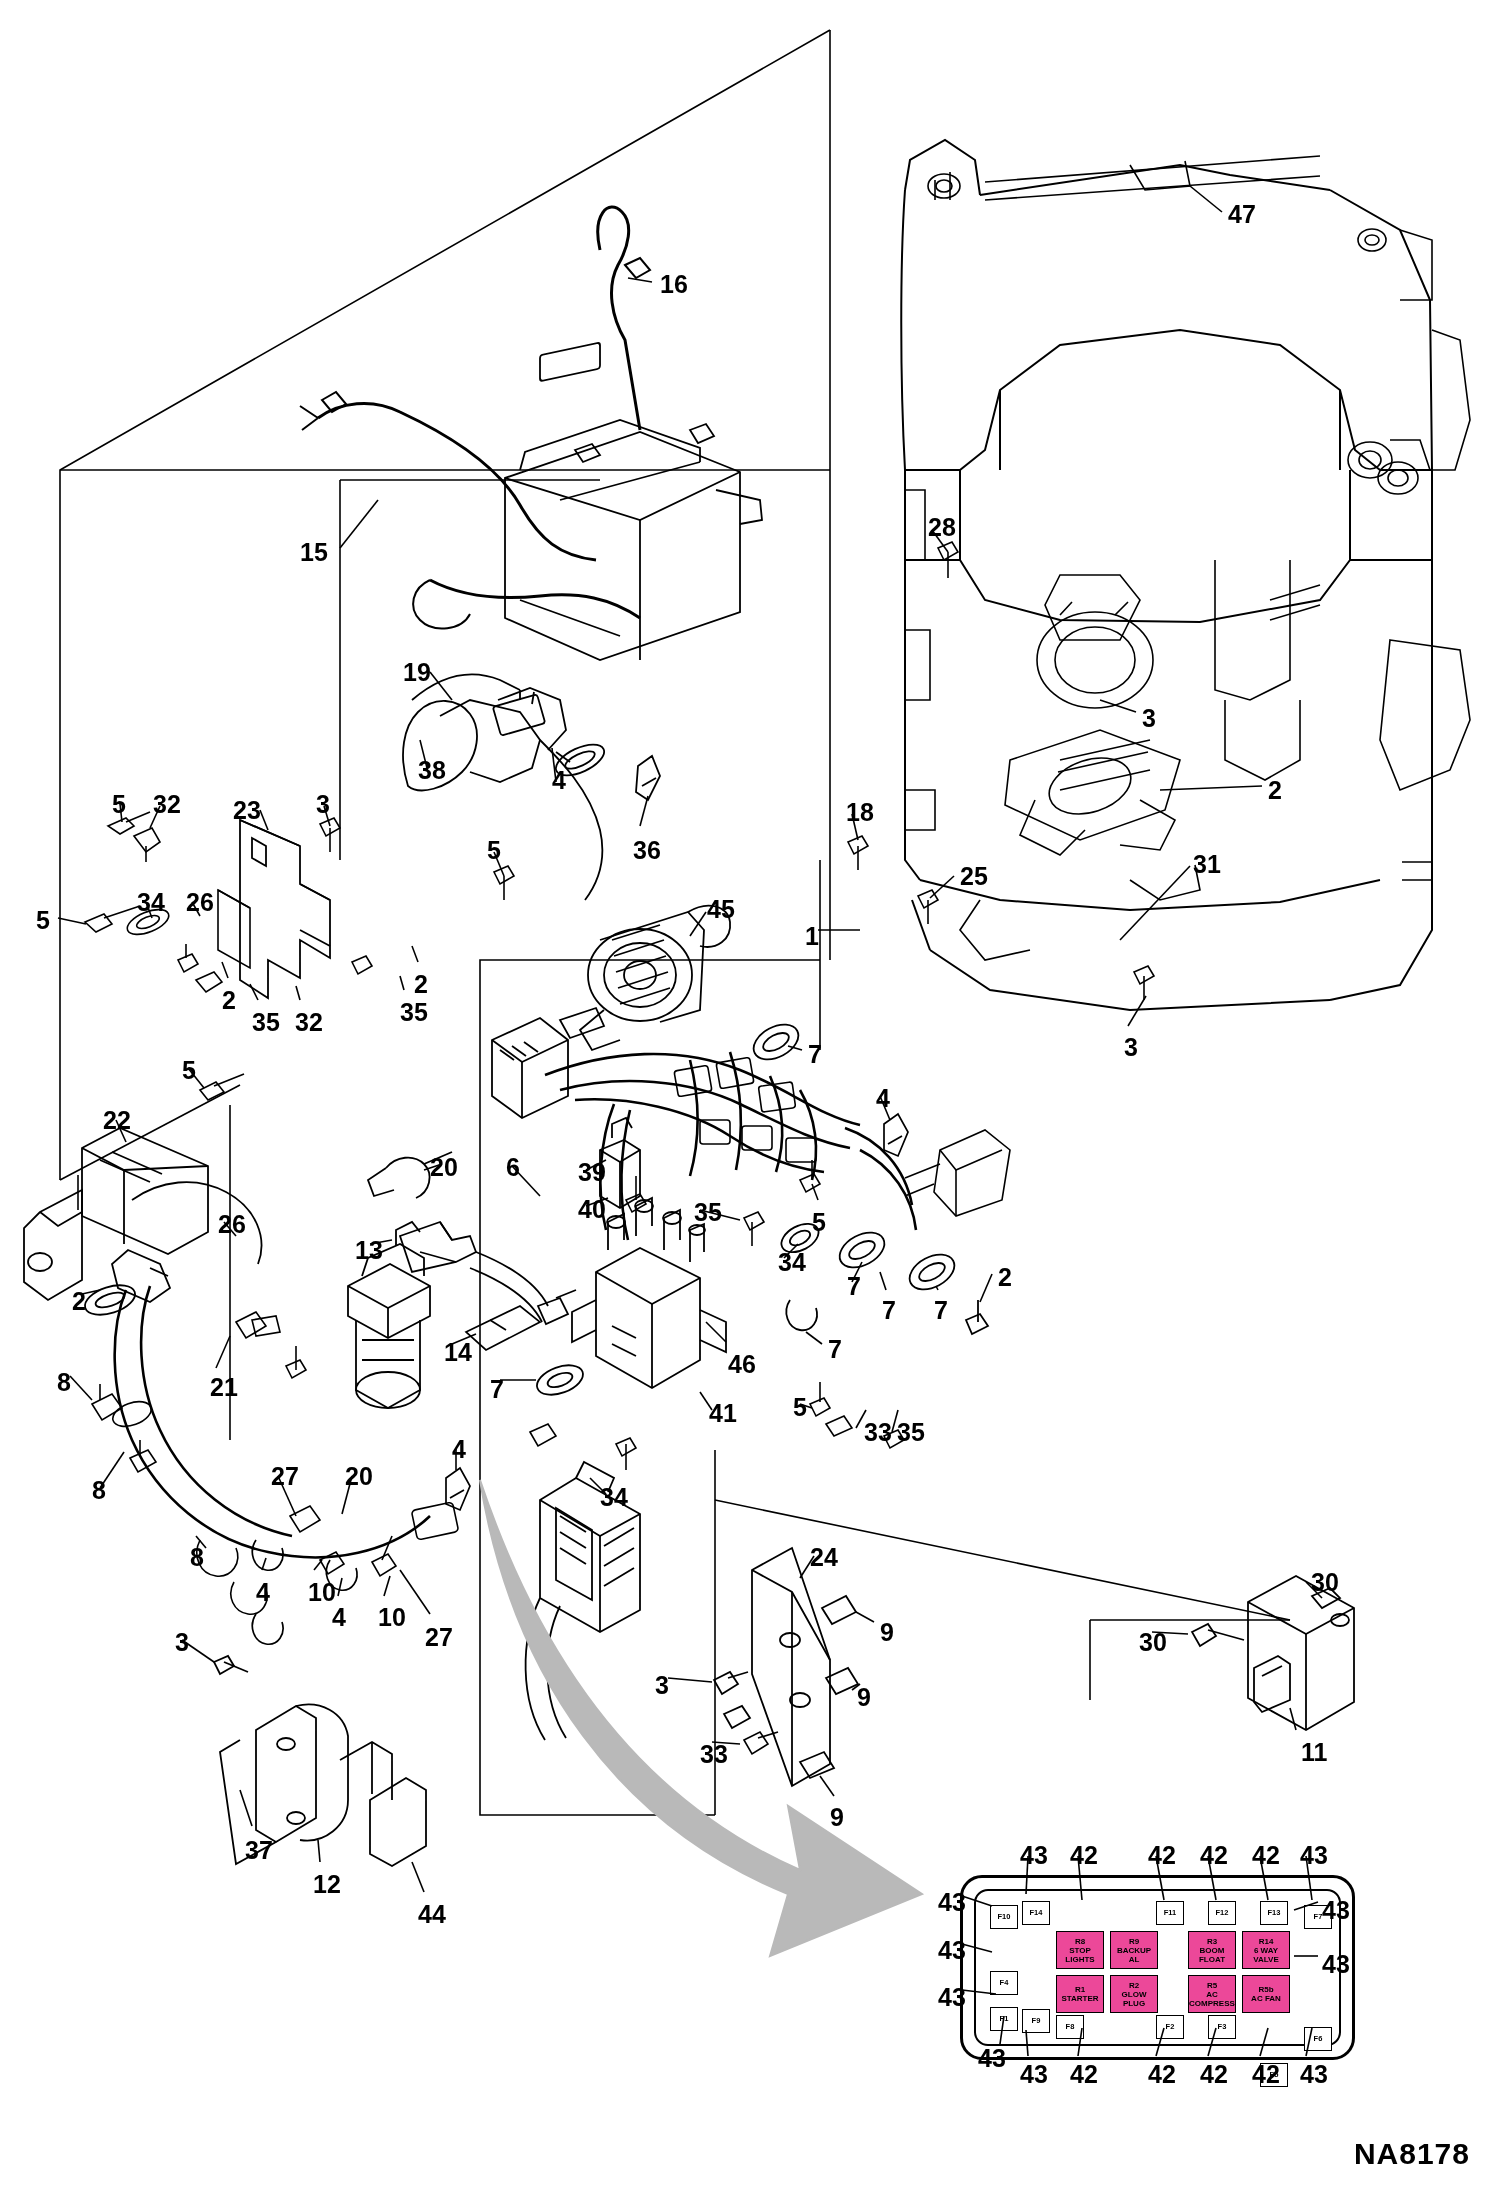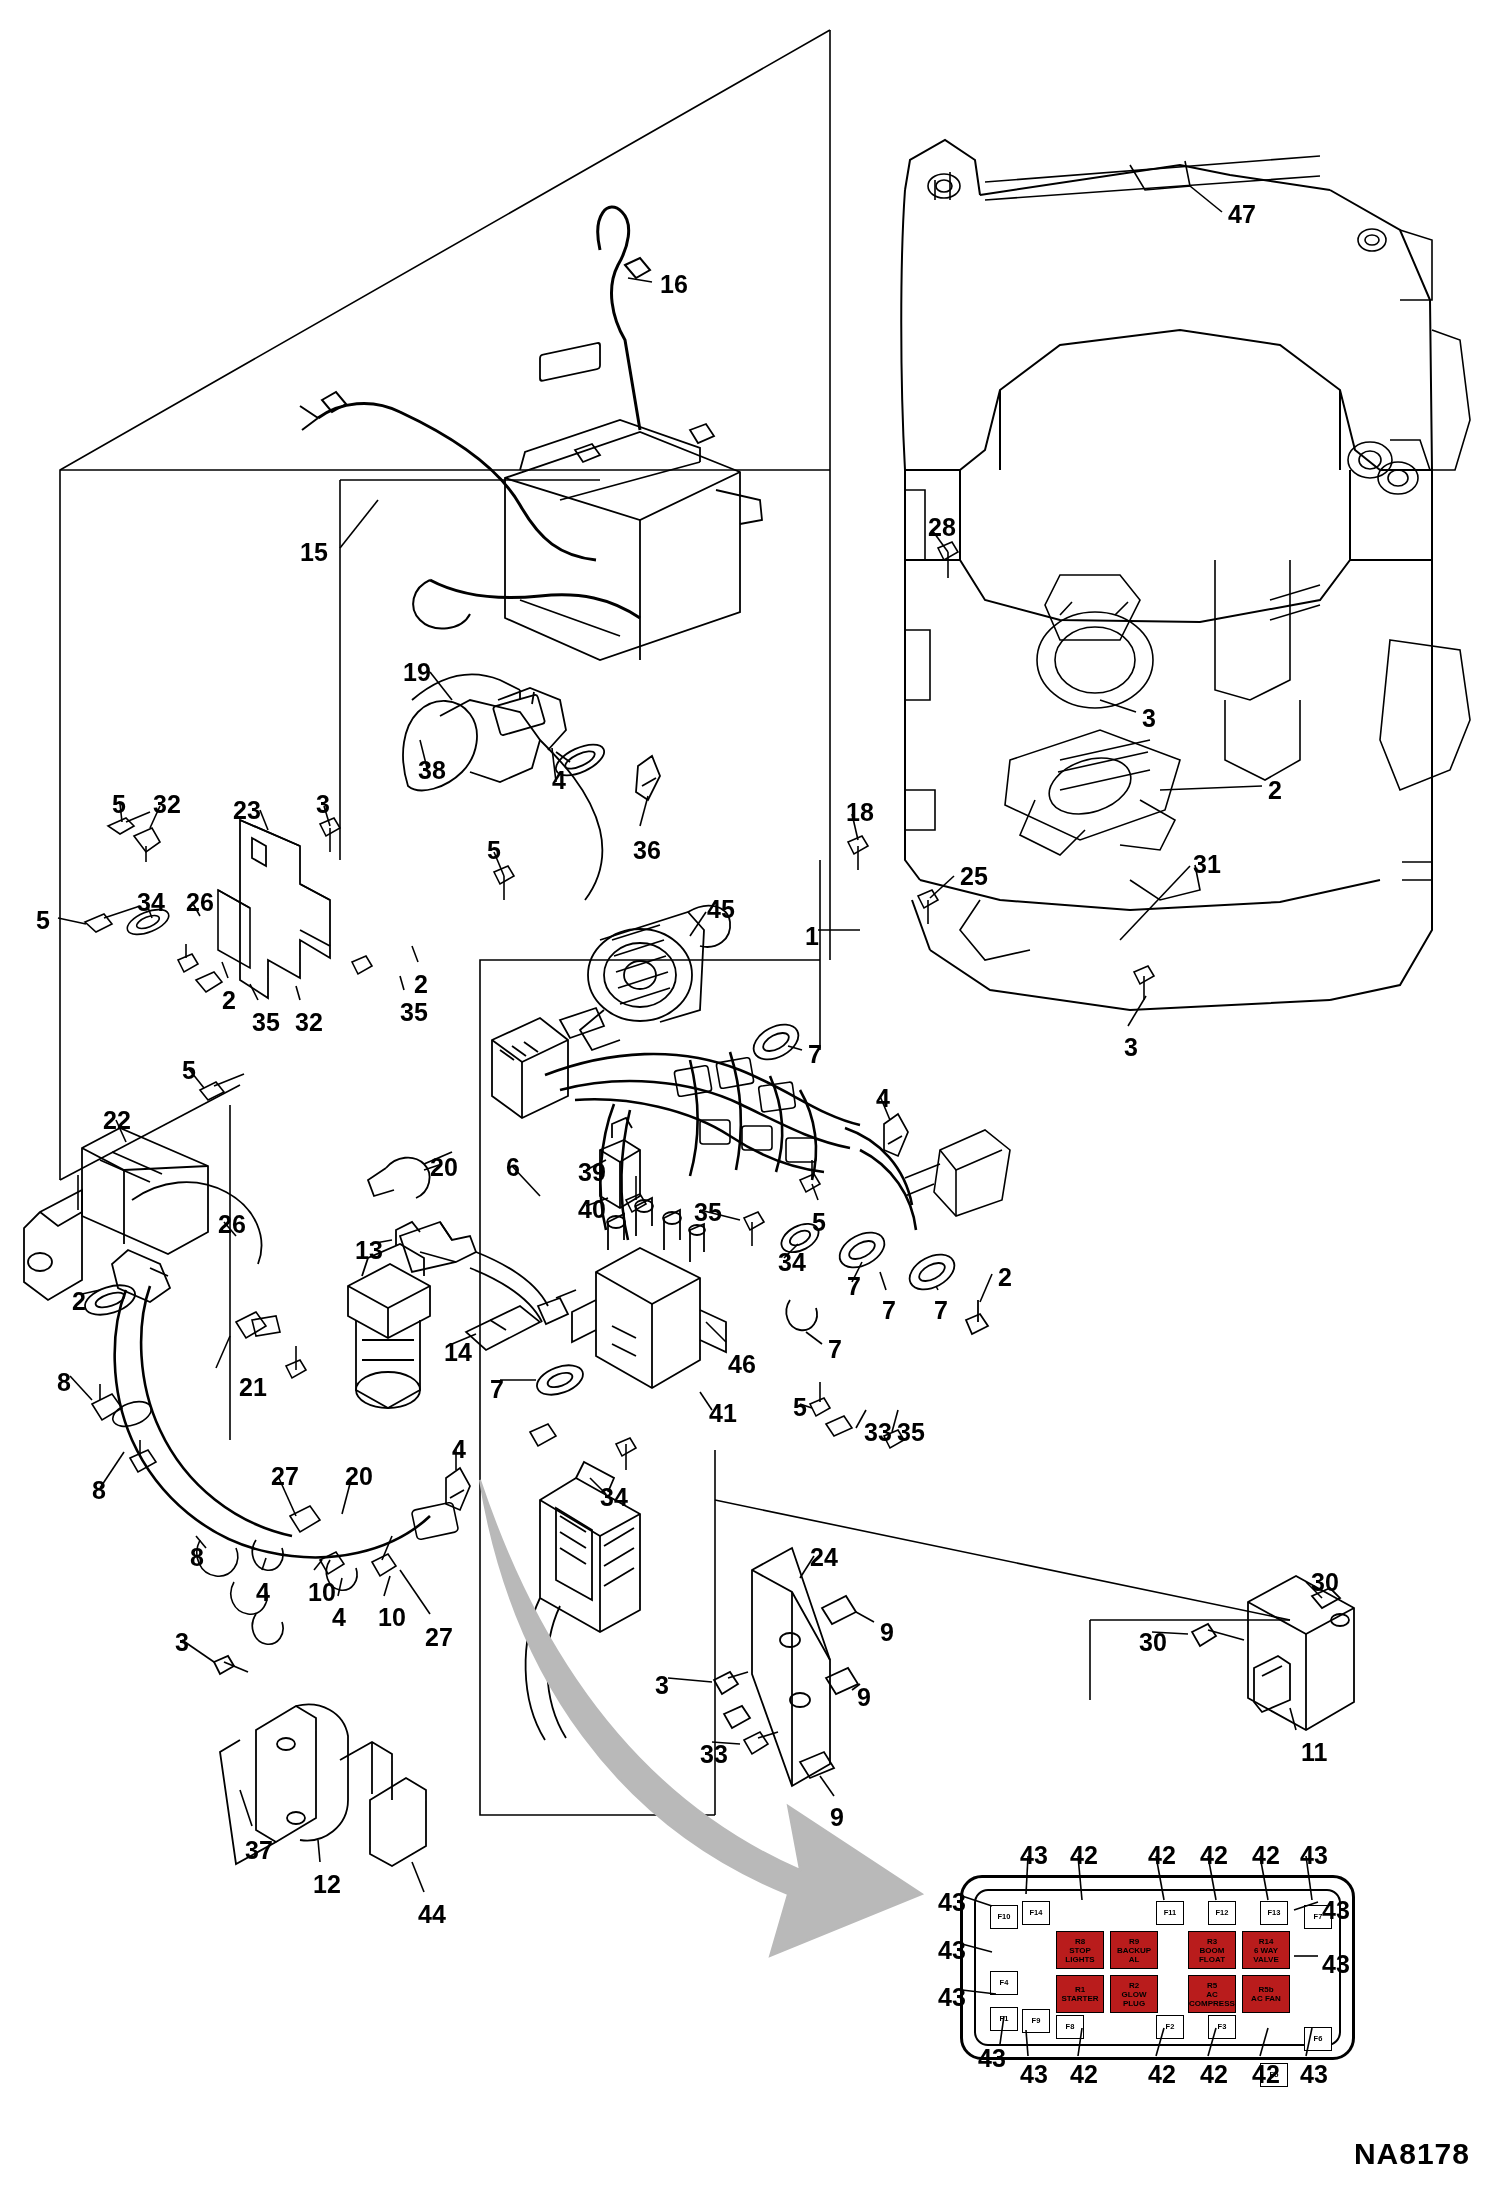--- a/index.html
+++ b/index.html
@@ -11,21 +11,21 @@
            color:#000;white-space:nowrap;}
 
   svg.art{position:absolute;left:0;top:0;width:1498px;height:2193px;overflow:visible;}
 
   .fusebox{position:absolute;left:960px;top:1875px;width:395px;height:185px;}
   .fb-outer{position:absolute;inset:0;border:3px solid #000;border-radius:22px;background:#fff;}
   .fb-inner{position:absolute;left:14px;top:14px;right:14px;bottom:14px;border:2px solid #000;border-radius:14px;}
   .fuse{position:absolute;border:1.6px solid #000;background:#fff;
         font-size:7.5px;line-height:8px;text-align:center;display:flex;
         align-items:center;justify-content:center;font-weight:bold;}
-  .relay{position:absolute;border:1.6px solid #000;background:#b91c1c;
+  .relay{position:absolute;border:1.6px solid #000;background:#ec4899;
          font-size:8px;line-height:9px;text-align:center;display:flex;
          align-items:center;justify-content:center;font-weight:bold;}
 
   .diagid{position:absolute;right:28px;bottom:22px;font-weight:bold;font-size:30px;
           letter-spacing:1px;}
 
   .arrow{position:absolute;left:470px;top:1470px;width:470px;height:500px;}
 </style>
 </head>
 <body>
@@ -625,21 +625,21 @@
       <div class="callout" style="left: 694px; top: 1200px;">35</div>
       <div class="callout" style="left: 812px; top: 1210px;">5</div>
       <div class="callout" style="left: 778px; top: 1250px;">34</div>
       <div class="callout" style="left: 72px; top: 1289px;">2</div>
       <div class="callout" style="left: 847px; top: 1274px;">7</div>
       <div class="callout" style="left: 882px; top: 1298px;">7</div>
       <div class="callout" style="left: 934px; top: 1298px;">7</div>
       <div class="callout" style="left: 998px; top: 1265px;">2</div>
       <div class="callout" style="left: 444px; top: 1340px;">14</div>
       <div class="callout" style="left: 57px; top: 1370px;">8</div>
-      <div class="callout" style="left: 210px; top: 1375px; margin-left: 29px;">21</div>
+      <div class="callout" style="left: 210px; top: 1375px;">21</div>
       <div class="callout" style="left: 490px; top: 1377px;">7</div>
       <div class="callout" style="left: 728px; top: 1352px;">46</div>
       <div class="callout" style="left: 828px; top: 1337px;">7</div>
       <div class="callout" style="left: 793px; top: 1395px;">5</div>
       <div class="callout" style="left: 864px; top: 1420px;">33</div>
       <div class="callout" style="left: 897px; top: 1420px;">35</div>
       <div class="callout" style="left: 709px; top: 1401px;">41</div>
       <div class="callout" style="left: 271px; top: 1464px;">27</div>
       <div class="callout" style="left: 345px; top: 1464px;">20</div>
       <div class="callout" style="left: 452px; top: 1437px;">4</div>

